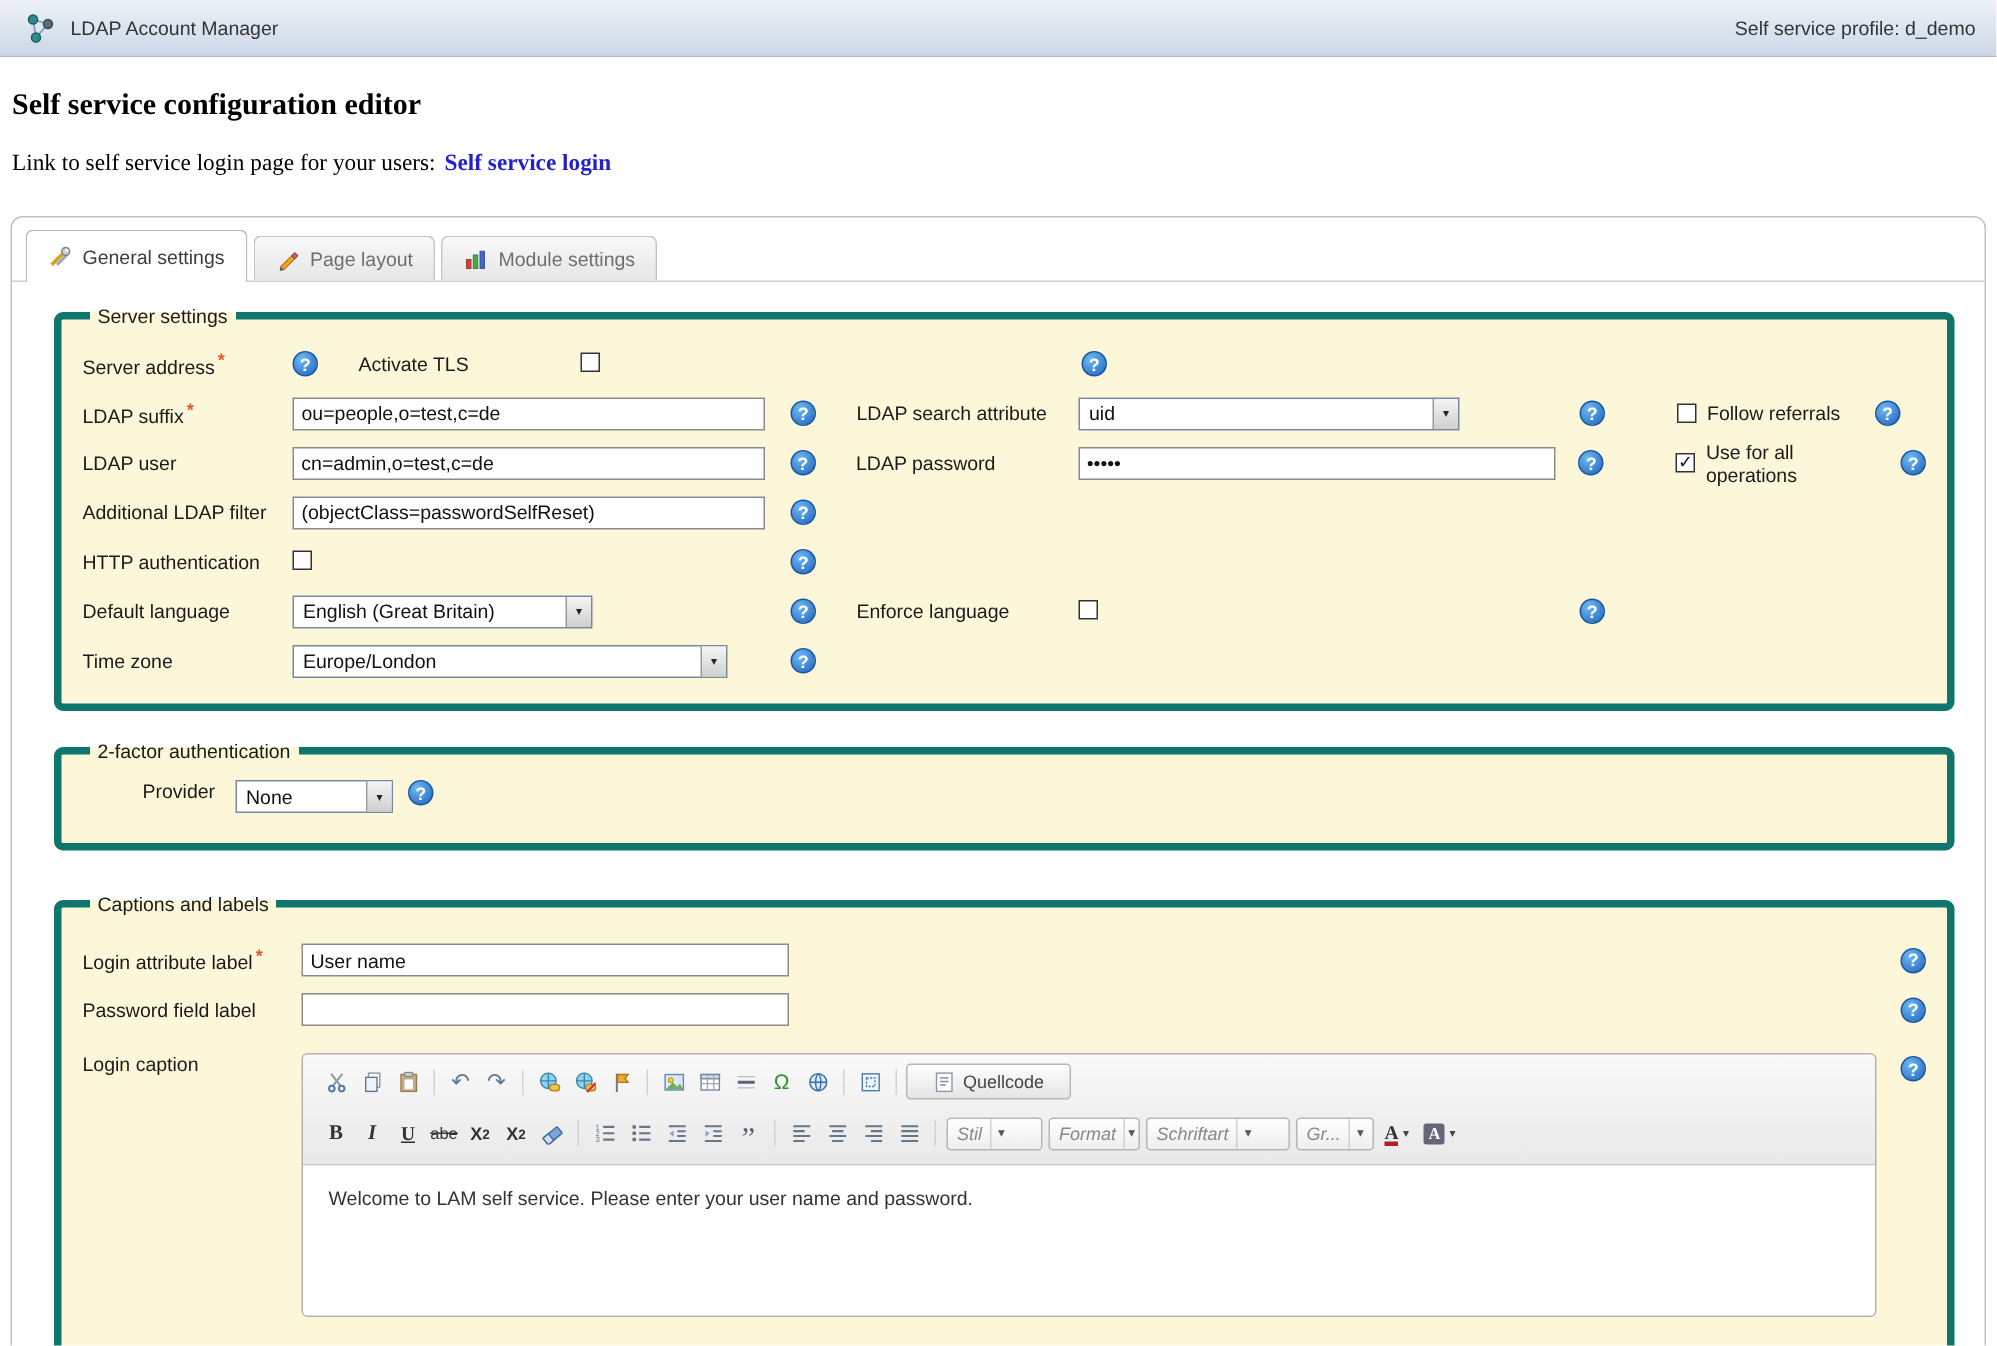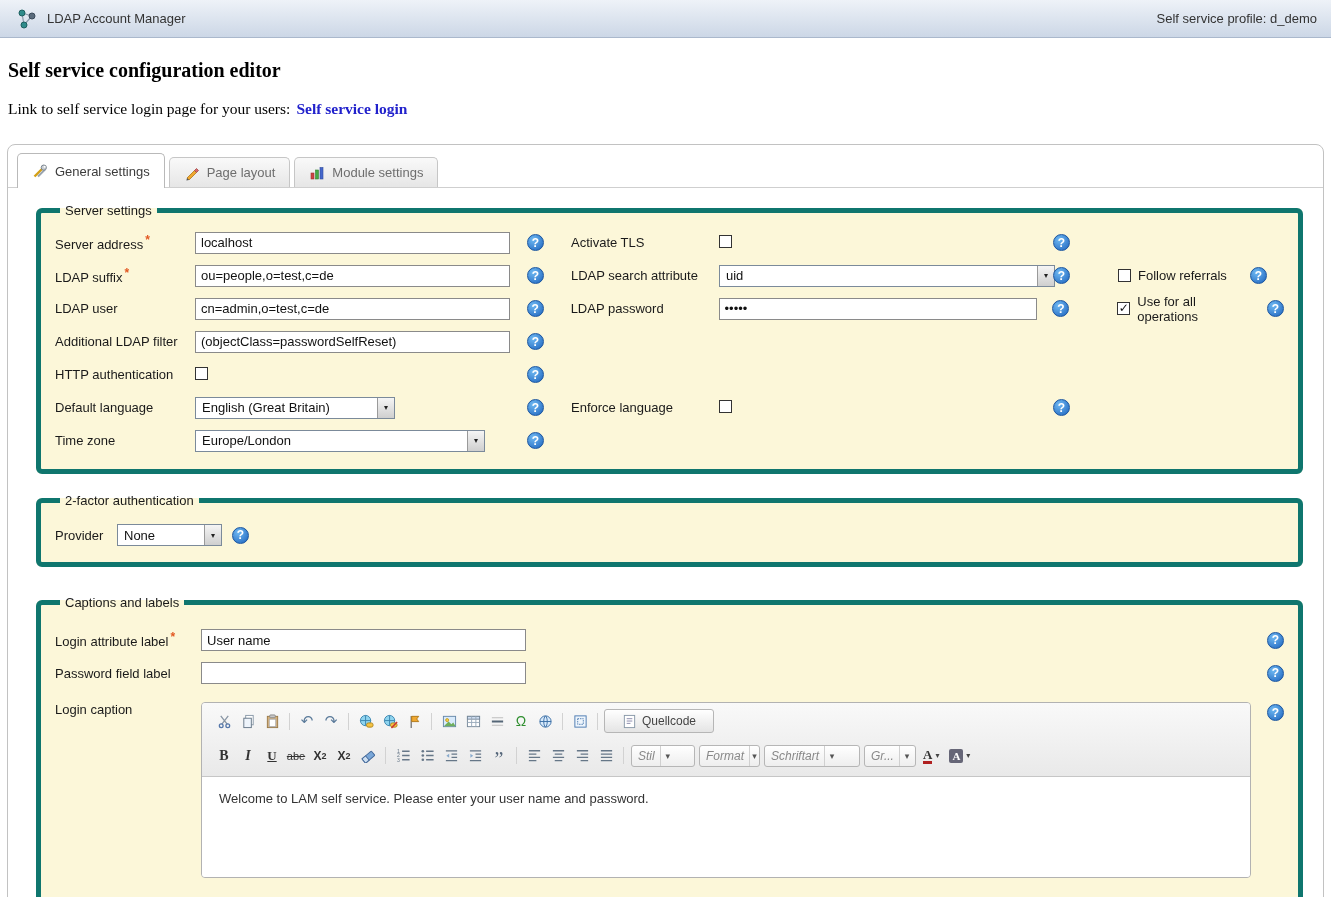--- a/index.html
+++ b/index.html
@@ -55,36 +55,36 @@
   .w315 { width:315px; } .w318 { width:318px; } .w325 { width:325px; }
 
   
   .sel { display:inline-flex; align-items:stretch; height:22px; border:1px solid #7b8a9a;
     background:#fff; cursor:default; }
   .sel-text { flex:1; display:flex; align-items:center; padding:0 6px; font-size:13px;
     color:#111; white-space:nowrap; overflow:hidden; }
   .sel-btn { width:17px; background:linear-gradient(#f5f5f5,#cfcfcf);
     border-left:1px solid #9a9a9a; display:flex; align-items:center;
     justify-content:center; font-size:8px; color:#222; }
-  .sw318 { width:336px; } .sw200 { width:200px; } .sw290 { width:290px; } .sw105 { width:105px; }
+  .sw318 { width:254px; } .sw200 { width:200px; } .sw290 { width:290px; } .sw105 { width:105px; }
 
   
   .cb { width:13px; height:13px; border:1px solid #333; background:#fff;
     display:inline-flex; align-items:center; justify-content:center; flex:0 0 auto; }
   .cb .mark { display:none; font-size:12px; line-height:12px; color:#111; margin-top:-1px; }
   .cb.checked .mark { display:block; }
 
   
   .help { width:17px; height:17px; border-radius:50%; flex:0 0 auto;
     background:radial-gradient(circle at 35% 30%, #6fb9f2, #1d63bd);
     border:1px solid #1a55a0; color:#fff; font-weight:bold; font-size:12px;
     display:inline-flex; align-items:center; justify-content:center; cursor:pointer; }
 
   
-  .tf-row { display:flex; align-items:center; gap:10px; height:30px; margin-top:4px; }
+  .tf-row { display:flex; gap:10px; height:30px; margin-top:4px;margin-left:40px; }
   .tf-row .lbl { width:52px; }
 
   
   .cap-row { display:flex; align-items:center; margin:11px 0; }
   .cap-row .clbl { width:146px; }
   .cap-row .help { margin-left:auto; }
   .cap-row.editor-row { align-items:flex-start; margin-top:18px; }
   .cap-row.editor-row .help { margin-left:16px; margin-top:2px; }
 
   
@@ -171,21 +171,20 @@
     </div>
   </div>
 
   <div class="content">
 
     <fieldset>
       <legend>Server settings</legend>
 
       <div class="row">
         <div class="c1"><span class="lbl">Server address</span><span class="req">*</span></div>
-        <div class="c2"><input class="txt w315" value="localhost" style=""></div>
         <div class="c3"><span class="help">?</span></div>
         <div class="c4"><span class="lbl">Activate TLS</span></div>
         <div class="c5"><span class="cb"></span></div>
         <div class="c6"><span class="help">?</span></div>
         <div class="c7"></div>
       </div>
 
       <div class="row">
         <div class="c1"><span class="lbl">LDAP suffix</span><span class="req">*</span></div>
         <div class="c2"><input class="txt w315" value="ou=people,o=test,c=de" style=""></div>

